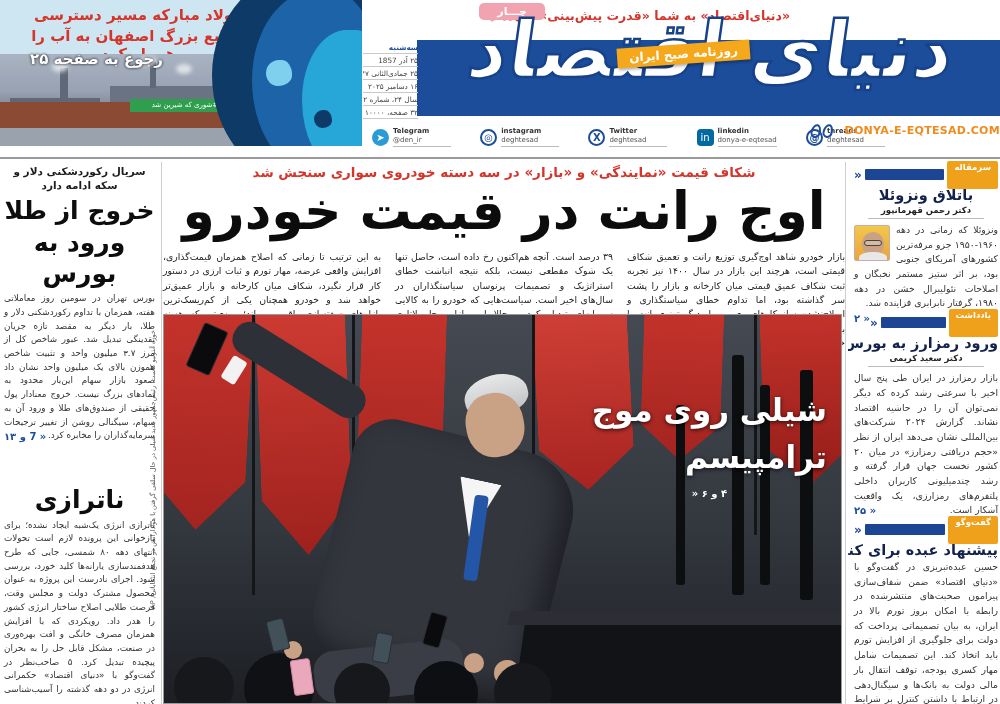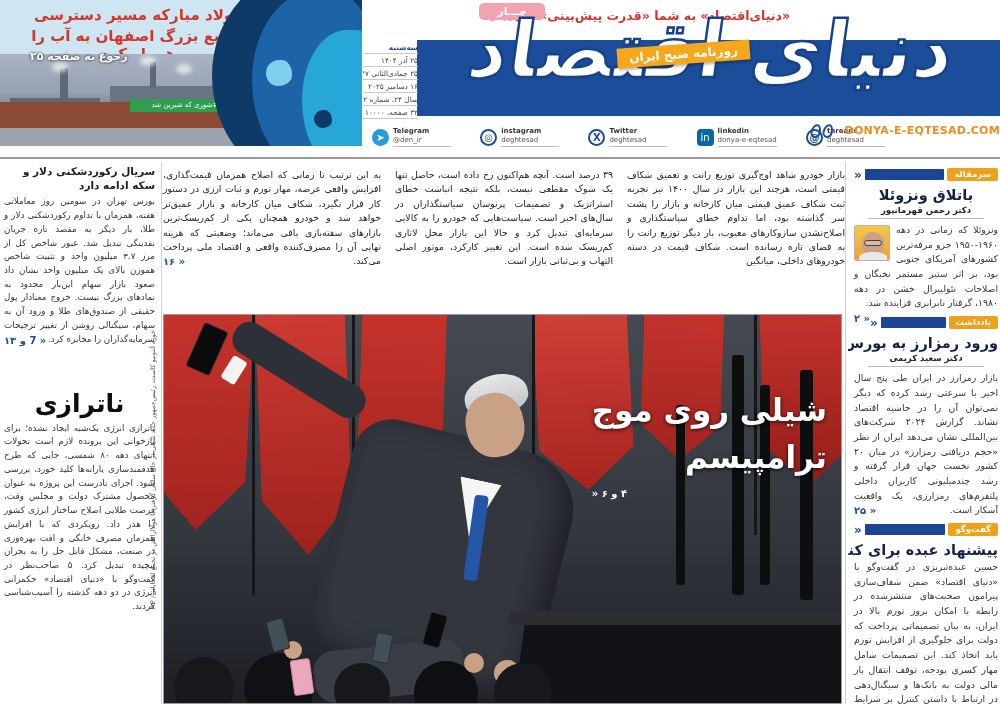--- a/index.html
+++ b/index.html
@@ -12,21 +12,21 @@
   .ad-line { position:absolute; right:95px; left:10px; text-align:center; color:#d5352b; font-weight:bold; font-size:15px; }
   .ad-line1 { top:6px; } .ad-line2 { top:27px; }
   .ad-photo { position:absolute; left:0; right:0; bottom:0; height:92px;
     background:linear-gradient(#aab3c2 0%,#98a2b2 40%,#7c8697 60%,#6b7486 100%); }
   .ad-wall { position:absolute; left:0; bottom:18px; width:70%; height:26px; background:#8a4a33; }
   .ad-quay { position:absolute; left:0; bottom:0; width:100%; height:18px; background:#9aa3ad; }
   .ad-bldg { position:absolute; background:#5f6876; }
   .ad-sign { position:absolute; left:130px; bottom:34px; width:110px; height:13px; background:#2f9e4f;
     color:#fff; font-size:7px; text-align:center; line-height:13px; overflow:hidden; white-space:nowrap; }
   .ad-smoke { position:absolute; width:16px; height:10px; background:#e8ebef; border-radius:50%; filter:blur(2px); opacity:.85; }
-  .ad-pageref { position:absolute; left:30px; top:50px; color:#fff; font-size:11px; font-weight:bold; text-shadow:0 0 3px #000; }
+  .ad-pageref { position:absolute; left:30px; top:50px; color:#fff; font-size:15px; font-weight:bold; text-shadow:0 0 3px #000; }
   .blob { position:absolute; border-radius:50% 40% 55% 45%/50% 55% 40% 50%; }
 
   
   .masthead { position:absolute; left:362px; top:0; right:0; height:157px; background:#fff; }
   .tagline { position:absolute; top:8px; right:210px; color:#d5352b; font-weight:bold; font-size:12.5px; }
   .edition-badge { position:absolute; top:3px; right:455px; background:#f2a3b0; color:#fff; font-weight:bold;
     font-size:11px; padding:2px 18px; border-radius:5px; letter-spacing:2px; }
   .edition-badge:after { content:""; position:absolute; left:8px; bottom:-7px; border:5px solid transparent; border-top-color:#f2a3b0; }
   .band { position:absolute; top:40px; left:55px; right:0; height:76px; background:#1b4d9b; }
   .logo-cal { position:absolute; top:8px; left:70px; right:10px; text-align:center; color:#fff; font-weight:bold;
@@ -86,45 +86,45 @@
   .man-hair { position:absolute; width:64px; height:40px; background:linear-gradient(#e7e7e7,#bfc3c6);
     border-radius:50% 50% 40% 40%; transform:rotate(-14deg); }
   .man-arm { position:absolute; width:150px; height:34px; background:#2e3037; border-radius:16px; }
   .man-cuff { position:absolute; width:16px; height:26px; background:#f2f2f2; border-radius:3px; }
   .man-shirt { position:absolute; width:42px; height:58px; background:#f5f5f5; clip-path:polygon(0 0,100% 0,50% 100%); }
   .man-tie { position:absolute; width:14px; height:86px; background:#2456a8; border-radius:4px; transform:rotate(8deg); }
   .man-leg { position:absolute; width:150px; height:52px; background:#3a3d45; border-radius:20px; transform:rotate(-6deg); }
   .photo-cap { position:absolute; right:14px; top:72px; text-align:right; color:#fff; z-index:10;margin-left:8px; }
   .cap-t { font-size:31px; font-weight:900; line-height:1.5; text-shadow:0 1px 4px rgba(0,0,0,.8); }
   .cap-s { font-size:12px; font-weight:bold; margin-top:14px; text-shadow:0 1px 3px rgba(0,0,0,.8); }
-  .cap-ref { font-size:10px; font-weight:bold; margin-top:8px; text-align:left; }
+  .cap-ref { font-size:10px; font-weight:bold; margin-top:8px; text-align:center; }
   .cap-ref:after { content:" «"; }
   .credit { position:absolute; left:149px; top:330px; height:360px; writing-mode:vertical-rl; transform:rotate(180deg);
     font-size:6.6px; color:#555; white-space:nowrap; letter-spacing:.3px; }
 
   
   .rrail { position:absolute; right:0; top:160px; width:152px; height:544px; overflow:hidden; padding:3px 2px 0 6px; }
   .sec-head { display:flex; align-items:center; height:15px; margin-top:4px; }
-  .sec-label { background:#f0a11b; color:#fff; font-size:8.5px; font-weight:bold; padding:1px 7px 2px; border-radius:2px; }
+  .sec-label { background:#f0a11b; color:#fff; font-size:8.5px; font-weight:bold; padding:1px 7px 17px; border-radius:2px; }
   .sec-bar { flex:1; height:11px; background:#1c4693; margin:0 3px; border-radius:1px; }
   .sec-chev { color:#1c4693; font-weight:900; font-size:12px; line-height:1; }
   .art-title { text-align:center; color:#13224d; font-weight:900; font-size:14.5px; margin:5px 0 2px; white-space:nowrap; }
   .art-author { text-align:center; color:#222; font-weight:bold; font-size:8.5px; border-bottom:1px solid #bbb;
     padding-bottom:3px; margin:0 14px 4px; }
   .art-body { font-size:9.3px; line-height:1.58; color:#333; text-align:justify; }
   .avatar { float:left; width:36px; height:36px; margin:2px 6px 2px 0; background:linear-gradient(#f3c84b,#e8a43c);
     border:1px solid #caa; position:relative; border-radius:2px; overflow:hidden; }
   .avatar .face { position:absolute; left:7px; top:6px; width:22px; height:24px; background:#caa183; border-radius:50%; }
   .avatar .glasses { position:absolute; left:9px; top:14px; width:18px; height:6px;
     border:1.5px solid #444; border-radius:3px; background:rgba(255,255,255,.25); }
   .avatar .shirt { position:absolute; left:4px; bottom:-2px; width:28px; height:10px; background:#e8e8e8; border-radius:50% 50% 0 0; }
 
   
   .lrail { position:absolute; left:0; top:160px; width:161px; height:544px; overflow:hidden; padding:4px 6px 0 4px; }
-  .l-kicker { font-size:10.5px; font-weight:bold; color:#1c1c1c; line-height:1.35; }
+  .l-kicker { text-align:center; font-size:10.5px; font-weight:bold; color:#1c1c1c; line-height:1.35; }
   .l-title { text-align:center; font-size:25px; font-weight:900; color:#0d0d0d; line-height:1.25; margin:3px 0; }
   .l-body { font-size:8.8px; line-height:1.56; color:#333; text-align:justify; margin-top:3px; }
 </style>
 </head>
 <body>
 
 <div class="page">
 
   <div class="ad">
     <div class="ad-line ad-line1">فولاد مبارکه مسیر دسترسی</div>
@@ -150,21 +150,21 @@
   </div>
 
   <div class="masthead">
     <div class="tagline">«دنیای‌اقتصاد» به شما «قدرت پیش‌بینی» می‌دهد</div>
     <div class="edition-badge">چـــار</div>
     <div class="band"></div>
     <div class="logo-cal">دنیای اقتصاد</div>
     <div class="morning-badge">روزنامه صبح ایران</div>
     <div class="dates">
       <div>سه‌شنبه</div>
-      <div>۲۵ آذر ۱۴۰۴</div>
+      <div>۲۵ آذر 1857</div>
       <div>۲۵ جمادی‌الثانی ۱۴۴۷</div>
       <div>۱۶ دسامبر ۲۰۲۵</div>
       <div>سال ۲۴، شماره ۶۴۶۲</div>
       <div>۳۲ صفحه، ۱۰۰۰۰ تومان</div>
     </div>
     <div class="social-row">
       <div class="soc">
         <span class="icn">➤</span>
         <span class="soc-txt"><span class="soc-net">Telegram</span><br>
         <span>@den_ir</span></span>
@@ -197,20 +197,22 @@
         </span>
       <span class="site-url">DONYA-E-EQTESAD.COM</span>
     </div>
   </div>
   <div class="top-rule"></div>
 
   <div class="vdiv" style="left:161px;"></div>
   <div class="vdiv" style="right:154px;"></div>
 
   <div class="center">
+    <div class="kicker">شکاف قیمت «نمایندگی» و «بازار» در سه دسته خودروی سواری سنجش شد</div>
+    <div class="headline">اوج رانت در قیمت خودرو</div>
     <div class="lead-cols">
       <div class="lead-col">بازار خودرو شاهد اوج‌گیری توزیع رانت و تعمیق شکاف قیمتی است، هرچند این بازار در سال ۱۴۰۰ نیز تجربه ثبت شکاف عمیق قیمتی میان کارخانه و بازار را پشت سر گذاشته بود، اما تداوم خطای سیاستگذاری و اصلاح‌نشدن سازوکارهای معیوب، بار دیگر توزیع رانت را به فضای تازه رسانده است. شکاف قیمت در دسته خودروهای داخلی، میانگین</div>
       <div class="lead-col">۳۹ درصد است. آنچه هم‌اکنون رخ داده است، حاصل تنها یک شوک مقطعی نیست، بلکه نتیجه انباشت خطای استراتژیک و تصمیمات پرنوسان سیاستگذاران در سال‌های اخیر است. سیاست‌هایی که خودرو را به کالایی سرمایه‌ای تبدیل کرد و حالا این بازار محل لاتاری کم‌ریسک شده است. این تغییر کارکرد، موتور اصلی التهاب و بی‌ثباتی بازار است.</div>
       <div class="lead-col">
         <span>به این ترتیب تا زمانی که اصلاح همزمان قیمت‌گذاری، افزایش واقعی عرضه، مهار تورم و ثبات ارزی در دستور کار قرار نگیرد، شکاف میان کارخانه و بازار عمیق‌تر خواهد شد و خودرو همچنان یکی از کم‌ریسک‌ترین بازارهای سفته‌بازی باقی می‌ماند؛ وضعیتی که هزینه نهایی آن را مصرف‌کننده واقعی و اقتصاد ملی پرداخت می‌کند.</span>
         <span class="pref">۱۶</span>
       </div>
     </div>
   </div>
 
@@ -310,20 +312,24 @@
         <span>حسین عبده‌تبریزی در گفت‌وگو با «دنیای اقتصاد» ضمن شفاف‌سازی پیرامون صحبت‌های منتشرشده در رابطه با امکان بروز تورم بالا در ایران، به بیان تصمیماتی پرداخت که دولت برای جلوگیری از افزایش تورم باید اتخاذ کند. این تصمیمات شامل مهار کسری بودجه، توقف انتقال بار مالی دولت به بانک‌ها و سیگنال‌دهی در ارتباط با داشتن کنترل بر شرایط است.</span>
         
       </div>
     </div>
 
   </div>
 
   <div class="lrail">
     <div>
       <div class="l-kicker">سریال رکوردشکنی دلار و سکه ادامه دارد</div>
+      <div class="l-title">
+        <span>خروج از طلا</span><br>
+        <span>ورود به بورس</span>
+      </div>
       <div class="l-body">
         <span>بورس تهران در سومین روز معاملاتی هفته، همزمان با تداوم رکوردشکنی دلار و طلا، بار دیگر به مقصد تازه جریان نقدینگی تبدیل شد. عبور شاخص کل از مرز ۳.۷ میلیون واحد و تثبیت شاخص هموزن بالای یک میلیون واحد نشان داد صعود بازار سهام این‌بار محدود به نمادهای بزرگ نیست. خروج معنادار پول حقیقی از صندوق‌های طلا و ورود آن به سهام، سیگنالی روشن از تغییر ترجیحات سرمایه‌گذاران را مخابره کرد.</span>
         <span class="pref">7 و ۱۳</span>
       </div>
     </div>
 
     <div style="margin-top:10px;">
       <div class="l-title">
         <br>
         <span>ناترازی</span>

